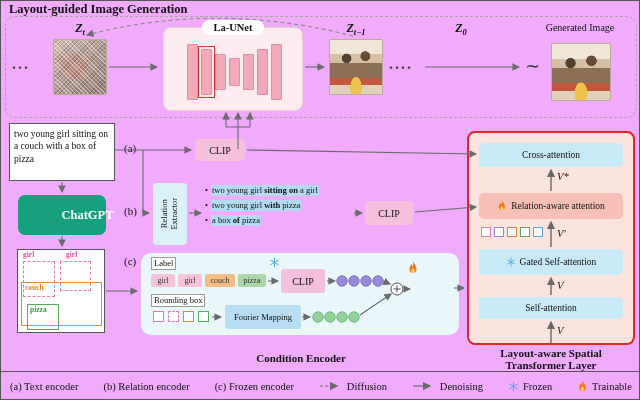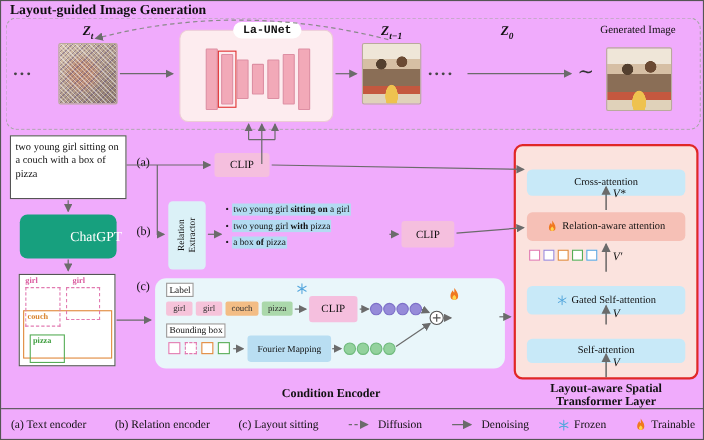--- a/index.html
+++ b/index.html
@@ -22,40 +22,40 @@
     radial-gradient(circle at 32% 34%, #54402f 0 9%, rgba(0,0,0,0) 10%),
     radial-gradient(circle at 68% 30%, #6b4a33 0 9%, rgba(0,0,0,0) 10%),
     radial-gradient(ellipse at 50% 88%, #eec24f 0 15%, rgba(0,0,0,0) 16%),
     linear-gradient(180deg,#efe6d8 0 26%, #d6bfa4 26% 42%, #8a6e56 42% 70%, #c4583f 70% 84%, #e0d2ba 84% 100%);}
   .tilde{font-size:18px;color:#333;}
   .unet{background:#fdecef;border:1px solid #ecccd5;border-radius:8px;}
   .pill{background:#fff;border-radius:8px;font-weight:bold;font-size:10.5px;}
   .bar{position:absolute;background:#f2a9b8;border:1px solid #dd8fa3;border-radius:1px;}
   .bar-hl{position:absolute;border:1.6px solid #e03030;background:transparent;}
   .promptbox{border:1px solid #555;font-size:9.5px;line-height:1.3;padding:4px;background:#fff;}
-  .chatgpt{background:#17a07e;border-radius:7px;color:#fff;display:flex;align-items:center;justify-content:center;gap:5px;font-weight:normal;font-size:12.5px;padding-left:46px;}
+  .chatgpt{background:#17a07e;border-radius:7px;color:#fff;display:flex;align-items:center;justify-content:center;gap:5px;font-weight:bold;font-size:12.5px;padding-left:46px;}
   .layoutbox{border:1px solid #555;background:#fff;}
   .bb{position:absolute;box-sizing:border-box;}
   .bb-label{position:absolute;font-size:7.5px;line-height:1.1;background:rgba(255,255,255,.9);padding:0 1px;font-weight:bold;}
   .enc-label{font-size:11px;}
   .clip{background:#f5bfde;border-radius:3px;font-size:10px;}
   .re-box{background:#dbf1f7;border-radius:4px;}
   .re-text{transform:rotate(-90deg);width:58px;font-size:8.5px;text-align:center;line-height:1.15;}
   .rel-list{font-size:8.5px;line-height:1.3;}
   .rel-item{margin-bottom:4px;display:flex;gap:3px;align-items:flex-start;}
   .hl{background:#b3dbf2;padding:0 1px;}
   .c-box{background:#e9f6fa;border-radius:10px;}
   .chip-title{font-size:8.5px;background:#fff;border:1px solid #999;padding:0 2px;line-height:1.3;}
   .token{position:absolute;font-size:8px;height:13px;line-height:13px;text-align:center;border-radius:2px;color:#333;}
   .sq{position:absolute;width:11px;height:11px;box-sizing:border-box;background:#fff;}
   .mlp{background:#cfe9c4;border-radius:4px;font-size:10px;}
   .fourier{background:#b9def2;border-radius:3px;font-size:8.5px;}
   .panel{background:#fbe3de;border:2px solid #e02727;border-radius:8px;}
   .attn{border-radius:5px;display:flex;align-items:center;justify-content:center;gap:4px;}
-  .attn-blue{background:#c8e9f8;margin-top:11px;}
+  .attn-blue{background:#c8e9f8;}
   .attn-pink{background:#f6c0b6;}
   .attn-txt{font-size:9.5px;}
   .vlab{font-style:italic;font-size:10.5px;}
   .caption{font-weight:bold;font-size:11px;text-align:center;line-height:1.12;}
   .legend{position:absolute;left:0;top:370px;width:640px;height:29px;border-top:1px solid #555;
           display:flex;align-items:center;justify-content:space-between;padding:0 9px;box-sizing:border-box;font-size:10.5px;}
   .leg-item{display:flex;align-items:center;gap:4px;white-space:nowrap;}
   svg.icon{display:block;}
 </style>
 </head>
@@ -75,21 +75,21 @@
   <div class="abs unet" style="left:162px;top:26px;width:140px;height:84px;">
     <div class="bar" style="left:23px;top:16px;width:9px;height:54px;"></div>
     <div class="bar" style="left:37px;top:21px;width:9px;height:44px;"></div>
     <div class="bar-hl" style="left:34px;top:18px;width:15px;height:50px;"></div>
     <div class="bar" style="left:51px;top:26px;width:9px;height:34px;"></div>
     <div class="bar" style="left:65px;top:30px;width:9px;height:26px;"></div>
     <div class="bar" style="left:79px;top:26px;width:9px;height:34px;"></div>
     <div class="bar" style="left:93px;top:21px;width:9px;height:44px;"></div>
     <div class="bar" style="left:107px;top:16px;width:9px;height:54px;"></div>
   </div>
-  <div class="abs pill ctr" style="left:211px;top:19px;width:62px;height:15px;font-family:Liberation Mono, monospace;">La-UNet</div>
+  <div class="abs pill ctr" style="left:201px;top:19px;width:62px;height:15px;">La-UNet</div>
 
   <div class="abs zlab" style="left:328px;top:20px;width:54px;"><span>Z</span><sub>t−1</sub></div>
   <div class="abs thumb img-scene" style="left:328px;top:38px;width:54px;height:56px;"></div>
 
   <div class="abs dots" style="left:388px;top:54px;">....</div>
 
   <div class="abs zlab" style="left:436px;top:20px;width:48px;"><span>Z</span><sub>0</sub></div>
 
   <div class="abs tilde" style="left:524px;top:54px;">∼</div>
 
@@ -211,21 +211,21 @@
   <div class="abs vlab" style="left:556px;top:170px;">V*</div>
   <div class="abs vlab" style="left:556px;top:227px;">V′</div>
   <div class="abs vlab" style="left:556px;top:279px;">V</div>
   <div class="abs vlab" style="left:556px;top:324px;">V</div>
 
   <div class="abs caption" style="left:468px;top:346px;width:164px;">Layout-aware Spatial Transformer Layer</div>
 
   <div class="legend">
     <span class="leg-item">(a) Text encoder</span>
     <span class="leg-item">(b) Relation encoder</span>
-    <span class="leg-item">(c) Layout sitting</span>
+    <span class="leg-item">(c) Frozen encoder</span>
     <span class="leg-item">
       <svg class="icon" width="24" height="10" viewBox="0 0 24 10">
           <line x1="1" y1="5" x2="18" y2="5" stroke="#6b6b6b" stroke-width="1.2" stroke-dasharray="3 2.2" marker-end="url(#ar)"></line>
         </svg>
       <span>Diffusion</span>
     </span>
     <span class="leg-item">
       <svg class="icon" width="24" height="10" viewBox="0 0 24 10">
           <line x1="1" y1="5" x2="18" y2="5" stroke="#6b6b6b" stroke-width="1.2" marker-end="url(#ar)"></line>
         </svg>

